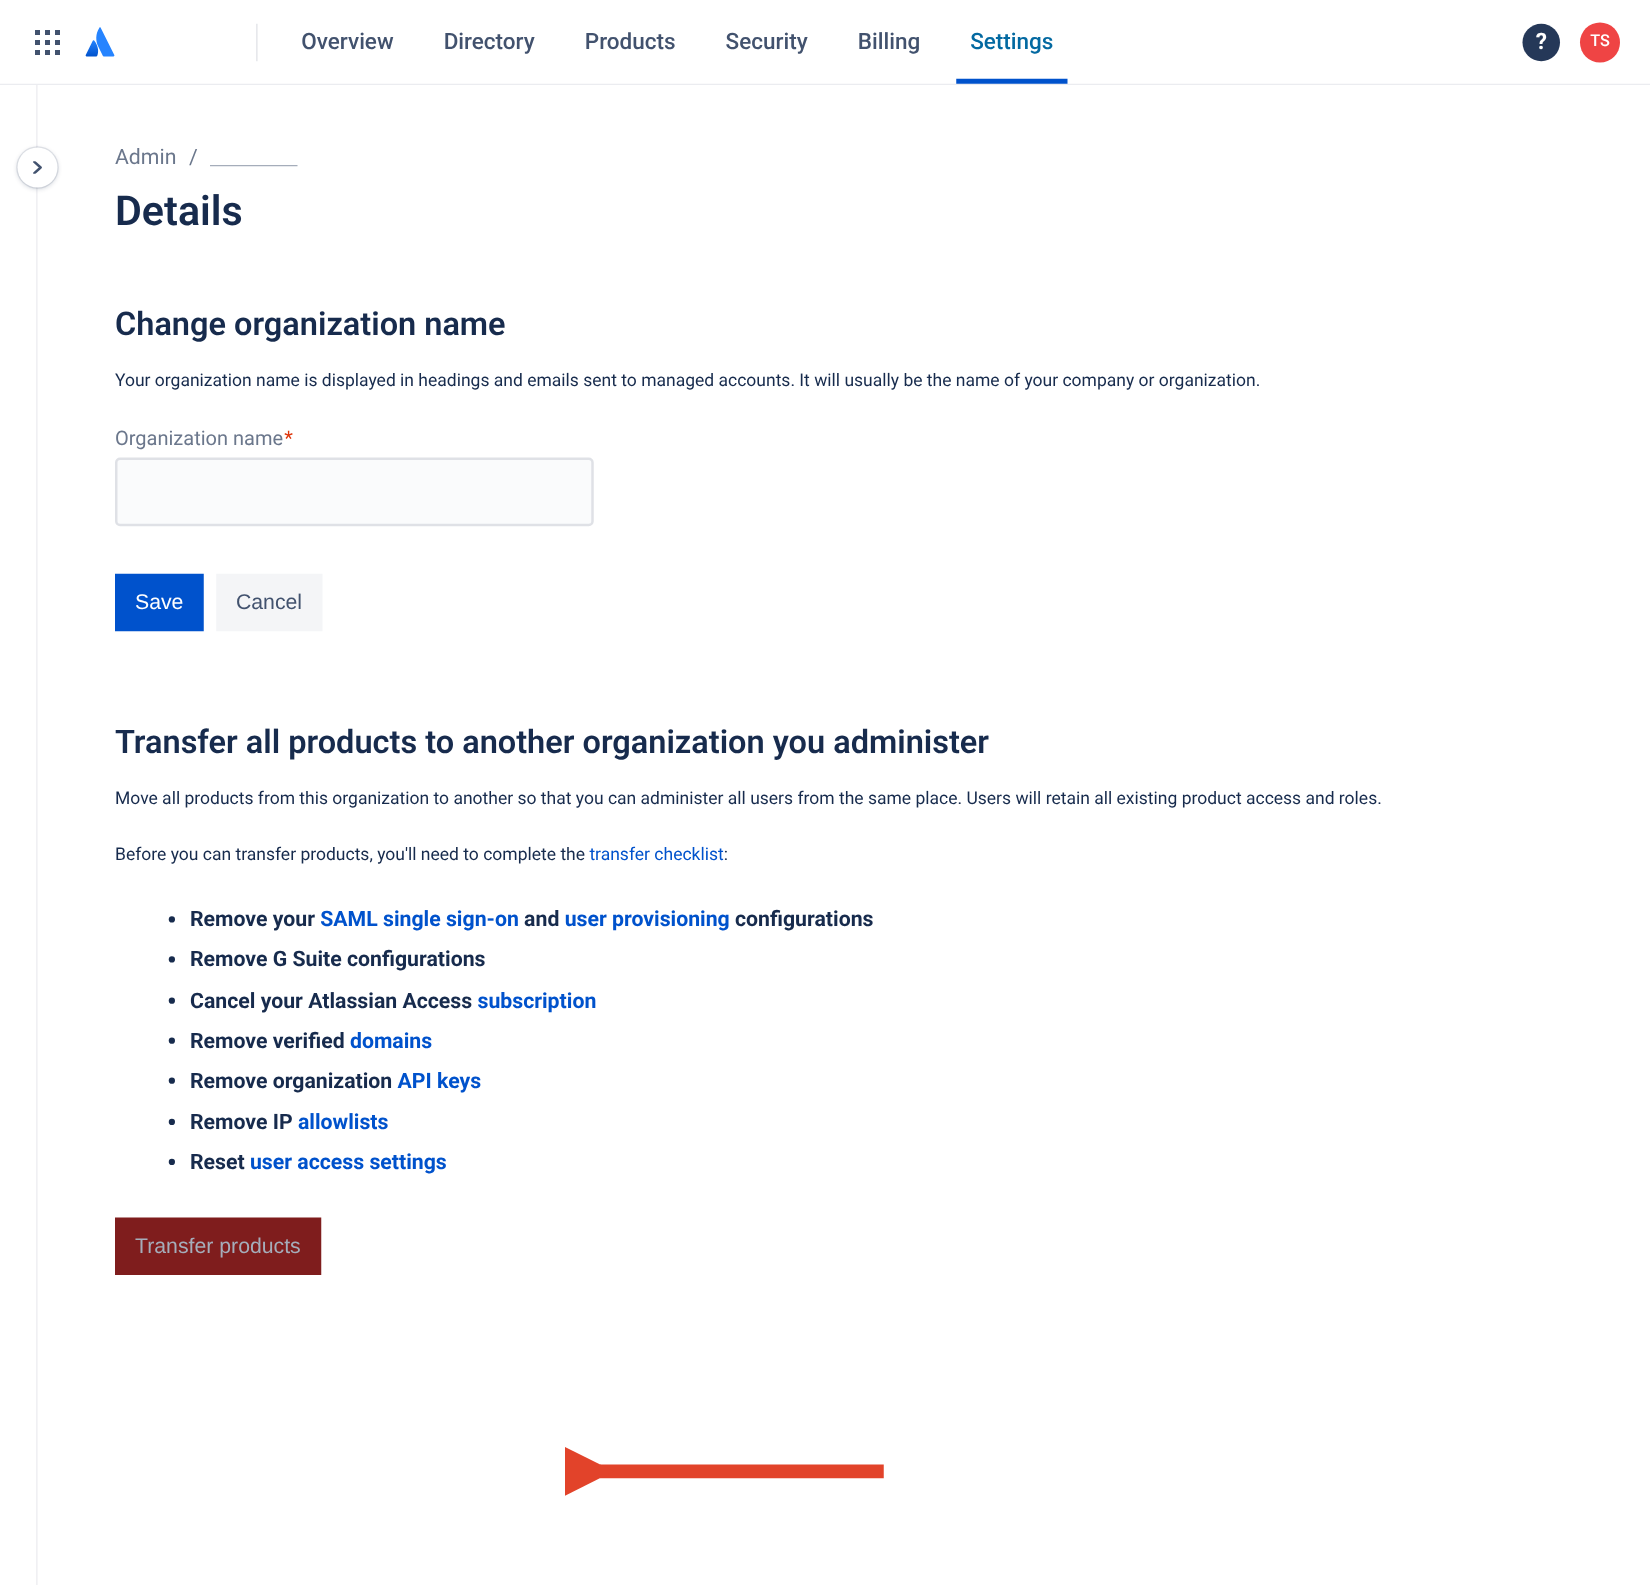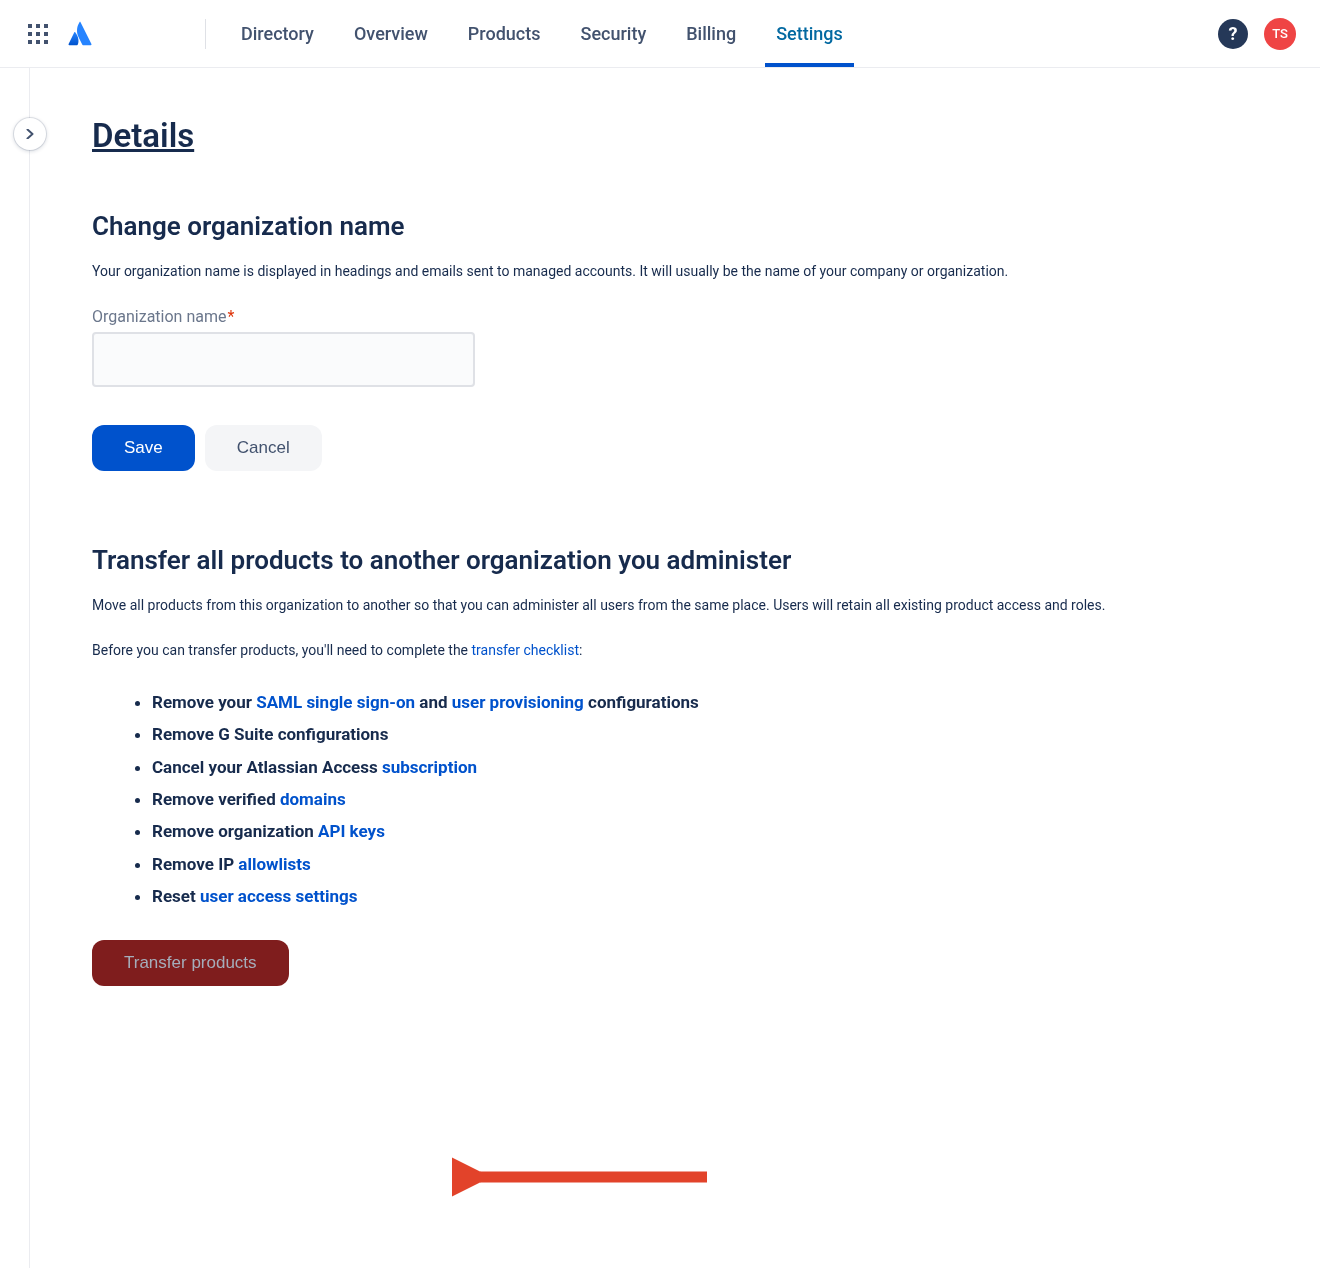--- a/index.html
+++ b/index.html
@@ -120,21 +120,20 @@
       margin-bottom: 14px;
       display: flex; align-items: center; gap: 10px;
     }
     .breadcrumb a { color: #6B778C; text-decoration: none; cursor: pointer; }
     .breadcrumb-blank { width: 70px; height: 14px; border-bottom: 1px solid #A5ADBA; }
     .page-title {
       font-size: 33px;
       font-weight: 600;
       color: #172B4D;
       margin-bottom: 56px;
-      text-decoration: underline;
     }
     .section-heading {
       font-size: 26px;
       font-weight: 600;
       color: #172B4D;
       margin-bottom: 20px;
     }
     .section-desc, .body-text {
       font-size: 14px;
       color: #172B4D;
@@ -154,22 +153,22 @@
       padding: 10px 12px;
       border: 2px solid #DFE1E6;
       border-radius: 4px;
       font-size: 16px;
       color: #172B4D;
       background: #FAFBFC;
     }
     .buttons { margin-top: 38px; display:flex; gap:10px; margin-bottom: 74px;}
     .btn {
       height: 46px;
-      padding: 0 32px;
-      border-radius: 12px;
+      padding: 0 16px;
+      border-radius: 0;
       font-size: 17px;
       font-weight: 500;
       cursor: pointer;
       border:none;
       display:flex;align-items:center;
     }
     .btn-primary { background:#0052CC; color:#fff; }
     .btn-subtle { background:#F4F5F7; color:#42526E; }
     .btn-disabled { background:#7f1d1d; color:#A5ADBA; cursor:not-allowed; font-weight:500;}
     a.inline-link { color:#0052CC; text-decoration:none; cursor:pointer; }
@@ -211,22 +210,22 @@
             <stop offset="100%" stop-color="#0052CC"></stop>
         </linearGradient>
       </defs>
       <path fill="url(#g1)" d="M11.5 14c-.4-.5-1.1-.4-1.4.2L3.2 28.4c-.3.6.1 1.3.8 1.3h9.6c.3 0 .6-.2.8-.5 2.1-4.3 0.8-10.9-2.9-15.2z"></path>
       <path fill="#2684FF" d="M16.6 1.5c-4 6.2-3.7 13.2-1.1 18.4l4.6 9.3c.2.3.5.5.8.5h9.6c.7 0 1.1-.7.8-1.3L17.9 1.5c-.3-.6-1-.6-1.3 0z"></path>
     </svg>
     <div class="logo-blank"></div>
   </div>
   <div class="divider-v"></div>
   <nav class="nav" id="nav">
+      <div class="nav-item">Overview</div>
       <div class="nav-item">Directory</div>
-      <div class="nav-item">Overview</div>
       <div class="nav-item">Products</div>
       <div class="nav-item">Security</div>
       <div class="nav-item">Billing</div>
       <div class="nav-item active">Settings</div>
     </nav>
   <div class="header-right">
     <div class="help-circle">?</div>
     <div class="avatar">TS</div>
   </div>
 </header>
@@ -234,20 +233,25 @@
 <div class="layout">
   <div class="side-rail">
     <div class="expand-toggle">
       <svg width="10" height="10" viewBox="0 0 10 10">
         <path d="M2.5 0.5 L7.5 5 L2.5 9.5" fill="none" stroke="#42526E" stroke-width="2" stroke-linecap="round" stroke-linejoin="round"></path>
       </svg>
     </div>
   </div>
 
   <main class="main">
+    <div class="breadcrumb">
+      <a>Admin</a>
+      <span>/</span>
+      <span class="breadcrumb-blank"></span>
+    </div>
 
     <h1 class="page-title">Details</h1>
 
     
     <h2 class="section-heading">Change organization name</h2>
     <p class="section-desc">Your organization name is displayed in headings and emails sent to managed accounts. It will usually be the name of your company or organization.</p>
 
     <div class="field-label">
       <span>Organization name</span><span class="req">*</span>
     </div>

